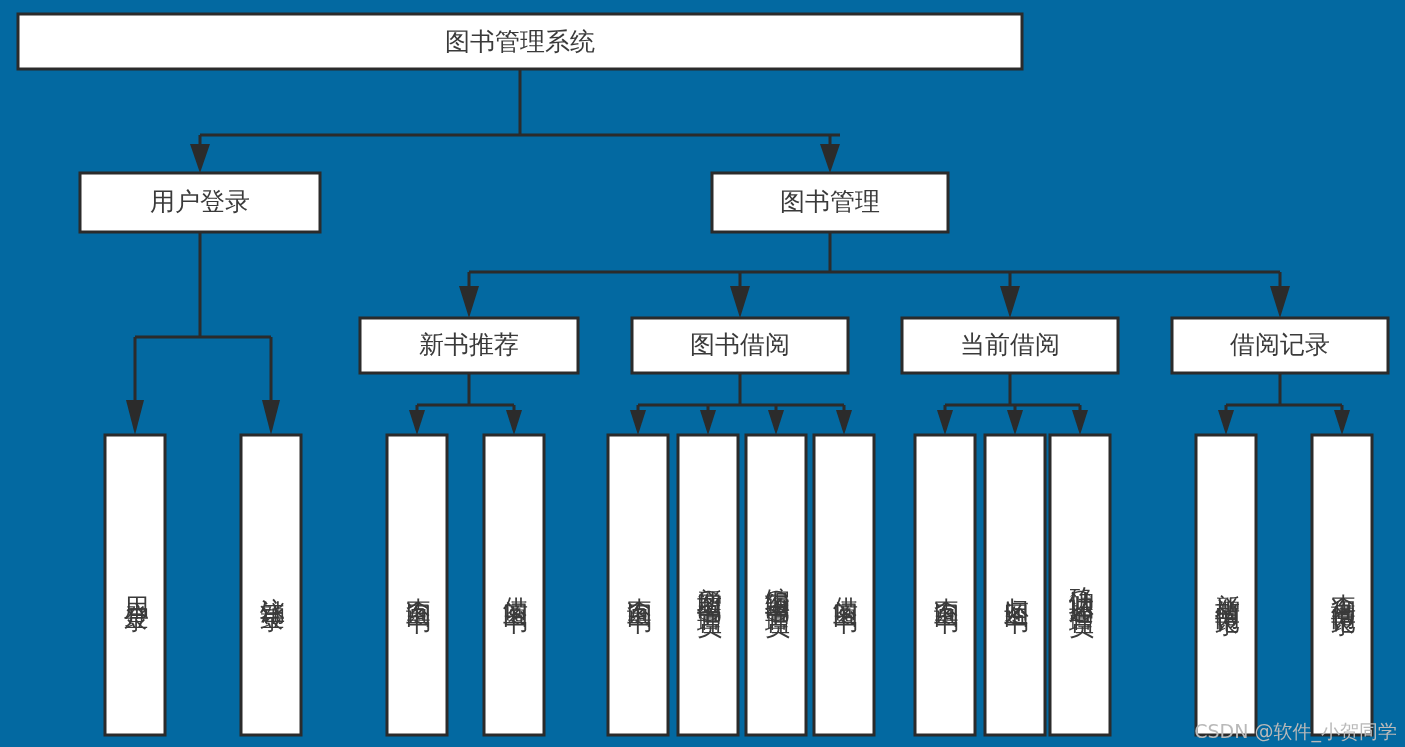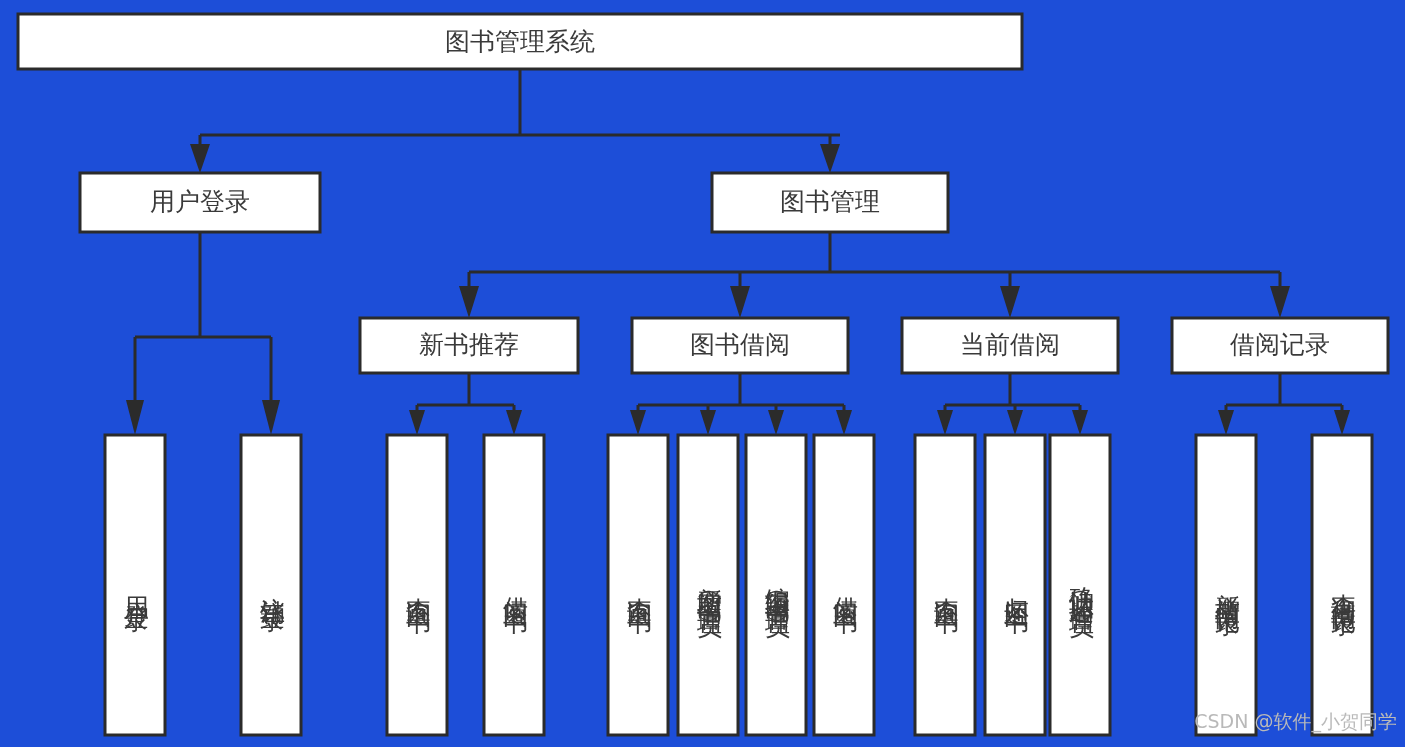--- a/index.html
+++ b/index.html
@@ -1,32 +1,32 @@
 <!DOCTYPE html>
 <html><head>
 <meta charset="utf-8">
 <style>
   html,body{margin:0;padding:0;background:#ffffff;}
   body{
     font-family:"Liberation Sans","DejaVu Sans",sans-serif;
     width:1405px;height:747px;overflow:hidden;position:relative;
   }
-  #diagram-root{position:relative;width:1405px;height:747px;background:#1d4ed8;}
+  #diagram-root{position:relative;width:1405px;height:747px;background:#0369a1;}
   svg#tree{position:absolute;top:0;left:0;width:1405px;height:747px;display:block;}
   .node-rect{fill:#ffffff;stroke:#2b2b2b;stroke-width:3;}
   .conn{stroke:#2b2b2b;stroke-width:3;fill:none;stroke-linecap:butt;}
   .arrow-head{fill:#2b2b2b;stroke:none;}
   .node-label{
     fill:#3a3a3a;font-family:"DejaVu Sans","Liberation Sans",sans-serif;
     text-anchor:middle;dominant-baseline:middle;
   }
   .label-h{font-size:25px;}
   .label-v{font-size:25px;writing-mode:vertical-rl;text-orientation:upright;letter-spacing:4px;}
   .watermark{
-    position:absolute;right:8px;bottom:12px;
+    position:absolute;right:8px;bottom:2px;
     font-family:"DejaVu Sans","Liberation Sans",sans-serif;
     font-size:19px;color:#b9b9b9;white-space:nowrap;user-select:none;
   }
 </style>
 </head>
 <body>
 
 <div id="diagram-root">
 
   <svg id="tree" viewBox="0 0 1405 747">

